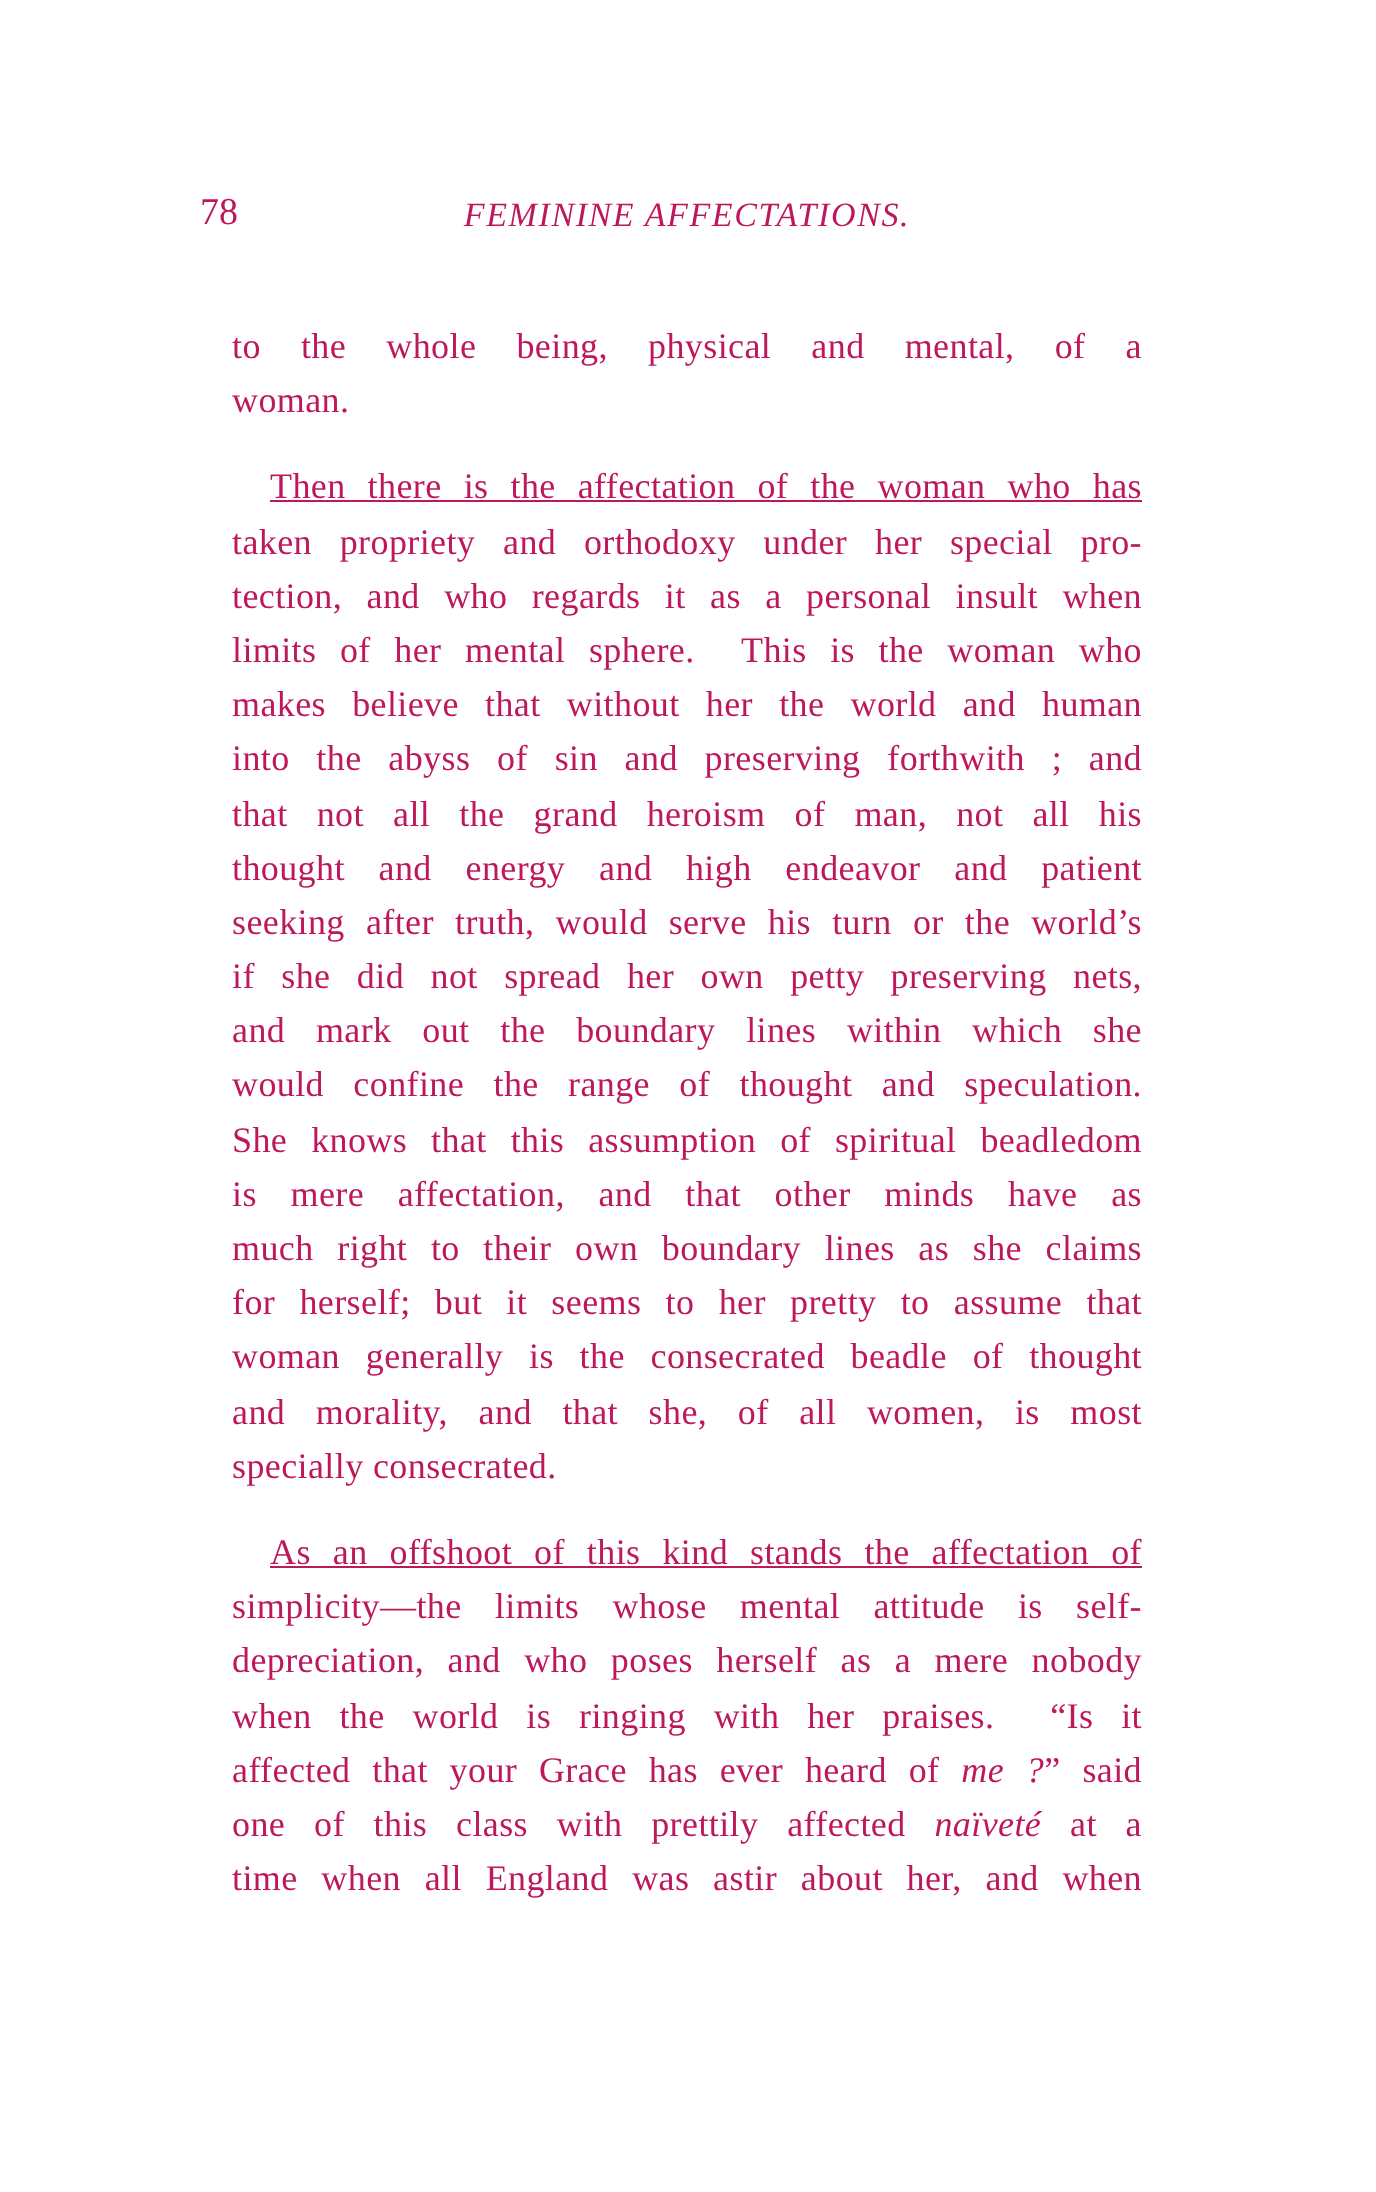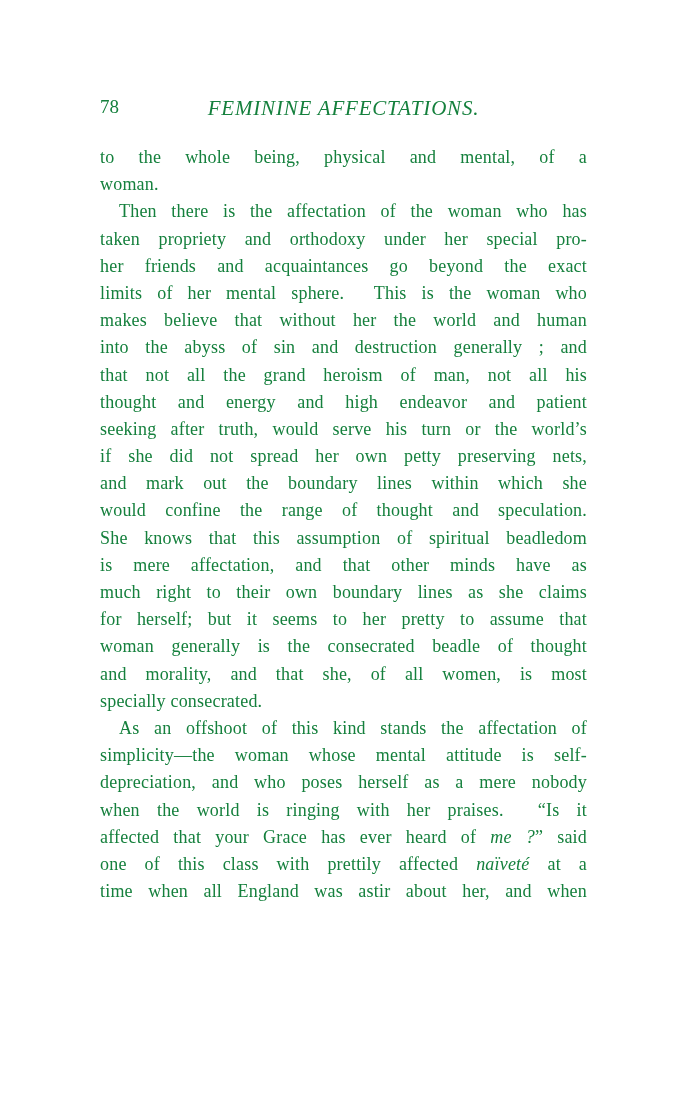--- a/index.html
+++ b/index.html
@@ -2,96 +2,96 @@
 <html><head>
 <meta charset="utf-8">
 <style>
   html, body { margin: 0; padding: 0; background: #e8e8e8; }
   .page {
     position: relative;
     width: 688px;
     height: 1096px;
     background: #ffffff;
     font-family: "Liberation Serif", "DejaVu Serif", serif;
-    color: #15803d;
+    color: #be185d;
     overflow: hidden;
   }
   .folio {
     position: absolute;
     left: 100px;
     top: 95px;
     font-size: 19px;
     line-height: 24px;
   }
   .running-header {
     position: absolute;
     left: 100px;
     top: 96px;
     width: 487px;
     text-align: center;
     font-style: italic;
-    font-size: 21px;
+    font-size: 17px;
     line-height: 24px;
     letter-spacing: 0.8px;
     white-space: nowrap;
   }
   .body-text {
     position: absolute;
     left: 100px;
     top: 144px;
     width: 487px;
     font-size: 18px;
   }
-  .paragraph { margin: 0; }
+  .paragraph { margin: 16px; }
   .line {
     height: 27.2px;
     line-height: 27.2px;
     text-align: justify;
     text-align-last: justify;
     letter-spacing: 0.2px;
   }
   .line.last { text-align-last: left; }
-  .line.indent { text-indent: 19px; }
+  .line.indent { text-indent: 19px; text-decoration: underline; }
   .line em { font-style: italic; }
 </style>
 </head>
 <body>
 
 <div class="page">
   <div class="folio">78</div>
   <div class="running-header">FEMININE AFFECTATIONS.</div>
   <div class="body-text">
       <div class="paragraph">
         <div class="line"><span>to the whole being, physical and mental, of a</span></div>
         <div class="line last"><span>woman.</span></div>
       </div>
       <div class="paragraph">
         <div class="line indent"><span>Then there is the affectation of the woman who has</span></div>
         <div class="line"><span>taken propriety and orthodoxy under her special pro-</span></div>
-        <div class="line"><span>her friends and acquaintances go beyond the exact</span></div>
+        <div class="line"><span>tection, and who regards it as a personal insult when</span></div>
         <div class="line"><span>limits of her mental sphere.&nbsp; This is the woman who</span></div>
         <div class="line"><span>makes believe that without her the world and human</span></div>
-        <div class="line"><span>into the abyss of sin and destruction generally ; and</span></div>
+        <div class="line"><span>into the abyss of sin and preserving forthwith ; and</span></div>
         <div class="line"><span>that not all the grand heroism of man, not all his</span></div>
         <div class="line"><span>thought and energy and high endeavor and patient</span></div>
         <div class="line"><span>seeking after truth, would serve his turn or the world’s</span></div>
         <div class="line"><span>if she did not spread her own petty preserving nets,</span></div>
         <div class="line"><span>and mark out the boundary lines within which she</span></div>
         <div class="line"><span>would confine the range of thought and speculation.</span></div>
         <div class="line"><span>She knows that this assumption of spiritual beadledom</span></div>
         <div class="line"><span>is mere affectation, and that other minds have as</span></div>
         <div class="line"><span>much right to their own boundary lines as she claims</span></div>
         <div class="line"><span>for herself; but it seems to her pretty to assume that</span></div>
         <div class="line"><span>woman generally is the consecrated beadle of thought</span></div>
         <div class="line"><span>and morality, and that she, of all women, is most</span></div>
         <div class="line last"><span>specially consecrated.</span></div>
       </div>
       <div class="paragraph">
         <div class="line indent"><span>As an offshoot of this kind stands the affectation of</span></div>
-        <div class="line"><span>simplicity—the woman whose mental attitude is self-</span></div>
+        <div class="line"><span>simplicity—the limits whose mental attitude is self-</span></div>
         <div class="line"><span>depreciation, and who poses herself as a mere nobody</span></div>
         <div class="line"><span>when the world is ringing with her praises.&nbsp; “Is it</span></div>
         <div class="line"><span>affected that your Grace has ever heard of </span><em>me ?</em><span>” said</span></div>
         <div class="line"><span>one of this class with prettily affected </span><em>naïveté</em><span> at a</span></div>
         <div class="line"><span>time when all England was astir about her, and when</span></div>
       </div>
     </div>
 </div>
 
 </body></html>

